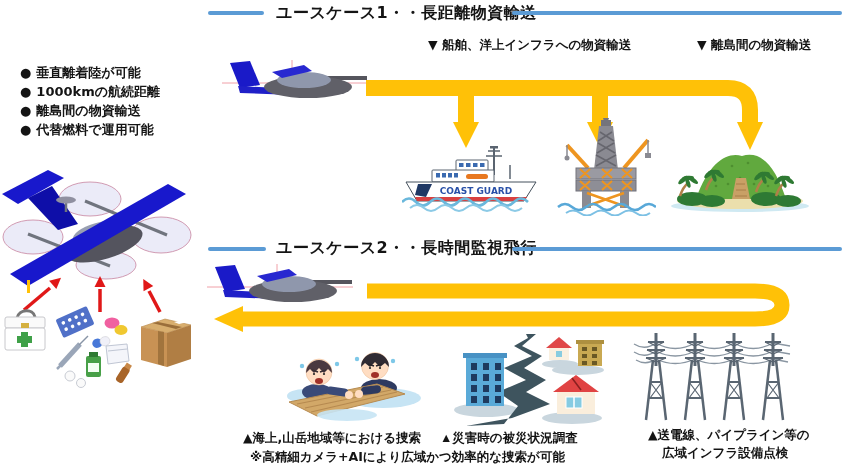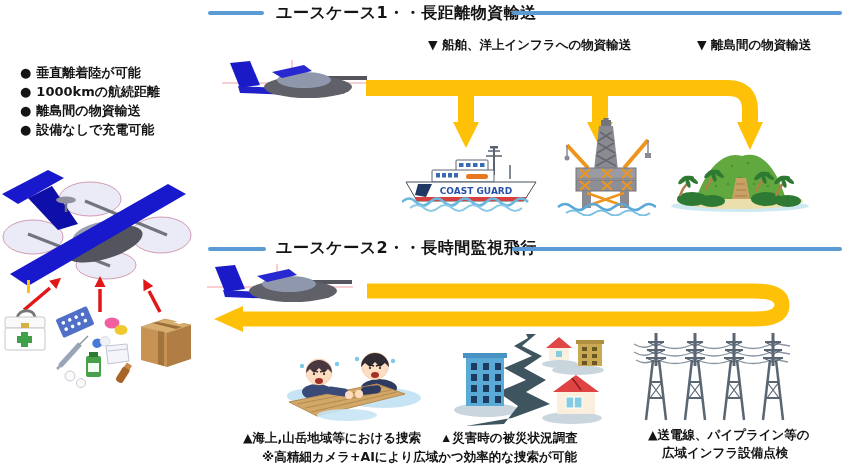--- a/index.html
+++ b/index.html
@@ -3,21 +3,21 @@
 <meta charset="utf-8">
 <style>
   html,body{margin:0;padding:0;background:#fff;}
   .stage{position:relative;width:845px;height:471px;background:#fff;overflow:hidden;
          font-family:"DejaVu Sans","Liberation Sans",sans-serif;}
   .abs{position:absolute;}
   .jp{font-weight:bold;color:#141414;white-space:nowrap;}
   .title{font-size:16px;letter-spacing:.5px;}
   .sub{font-size:12.5px;}
   .cap{font-size:12.5px;text-align:right;}
-  .note{font-size:12.5px;margin-left:12px;}
+  .note{font-size:12.5px;}
   .hline{background:#5B9BD5;height:4px;border-radius:2px;}
   .feat-row{font-size:13px;font-weight:bold;color:#141414;line-height:19px;white-space:nowrap;}
   .feat-row .blt{margin-right:5px;}
   svg text{font-family:"DejaVu Sans","Liberation Sans",sans-serif;}
 </style>
 </head>
 <body>
 
 <div class="stage">
 
@@ -59,21 +59,21 @@
   <div class="abs jp title" style="left:276px;top:3px;">ユースケース1・・長距離物資輸送</div>
   <div class="abs hline" style="left:512px;top:11px;width:330px;"></div>
 
   <div class="abs jp sub" style="left:428px;top:37px;">▼ 船舶、洋上インフラへの物資輸送</div>
   <div class="abs jp sub" style="left:697px;top:37px;">▼ 離島間の物資輸送</div>
 
   <div class="abs" style="left:20px;top:63px;">
     <div class="feat-row"><span class="blt">●</span><span>垂直離着陸が可能</span></div>
     <div class="feat-row"><span class="blt">●</span><span>1000kmの航続距離</span></div>
     <div class="feat-row"><span class="blt">●</span><span>離島間の物資輸送</span></div>
-    <div class="feat-row"><span class="blt">●</span><span>設備なしで充電可能</span></div>
+    <div class="feat-row"><span class="blt">●</span><span>代替燃料で運用可能</span></div>
   </div>
 
   <svg class="abs" style="left:220px;top:56px;" width="150" height="55" viewBox="0 0 150 55">
       <use href="#droneSide"></use>
     </svg>
 
   <svg class="abs" style="left:362px;top:72px;" width="420" height="85" viewBox="0 0 420 85">
     <path d="M4,16 H366 Q388,16 388,38 V52" stroke="#FFC107" stroke-width="16" fill="none"></path>
     <polygon points="375,50 401,50 388,78" fill="#FFC107"></polygon>
     <path d="M104,18 V52" stroke="#FFC107" stroke-width="16" fill="none"></path>

